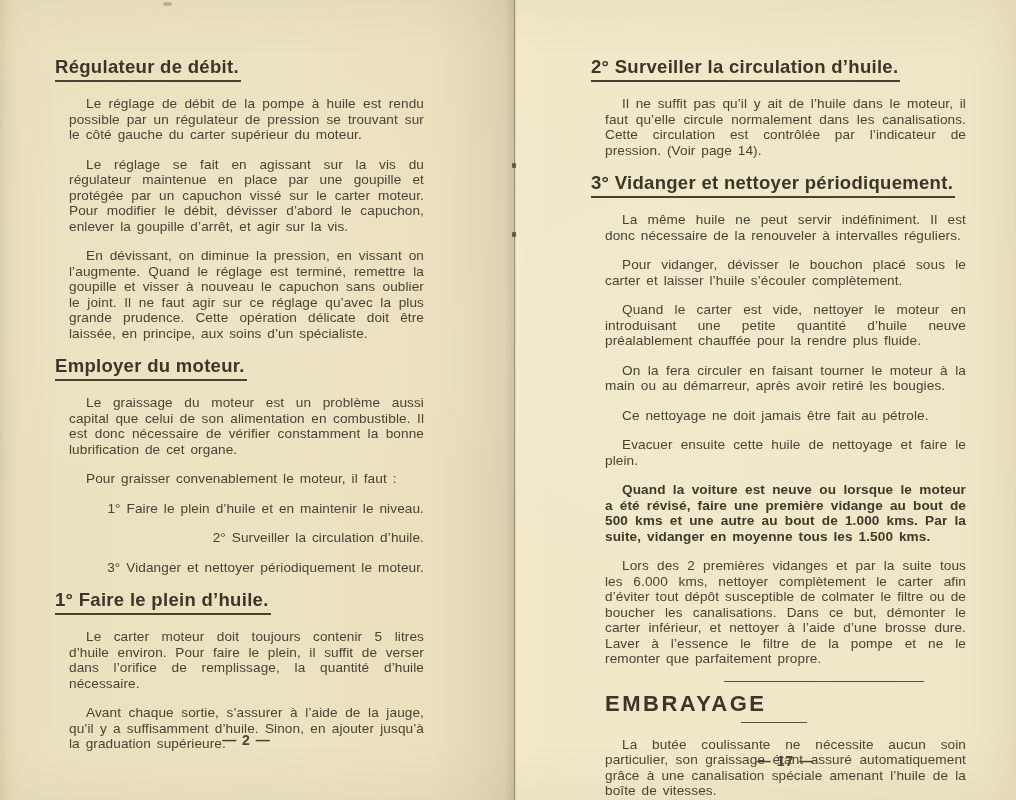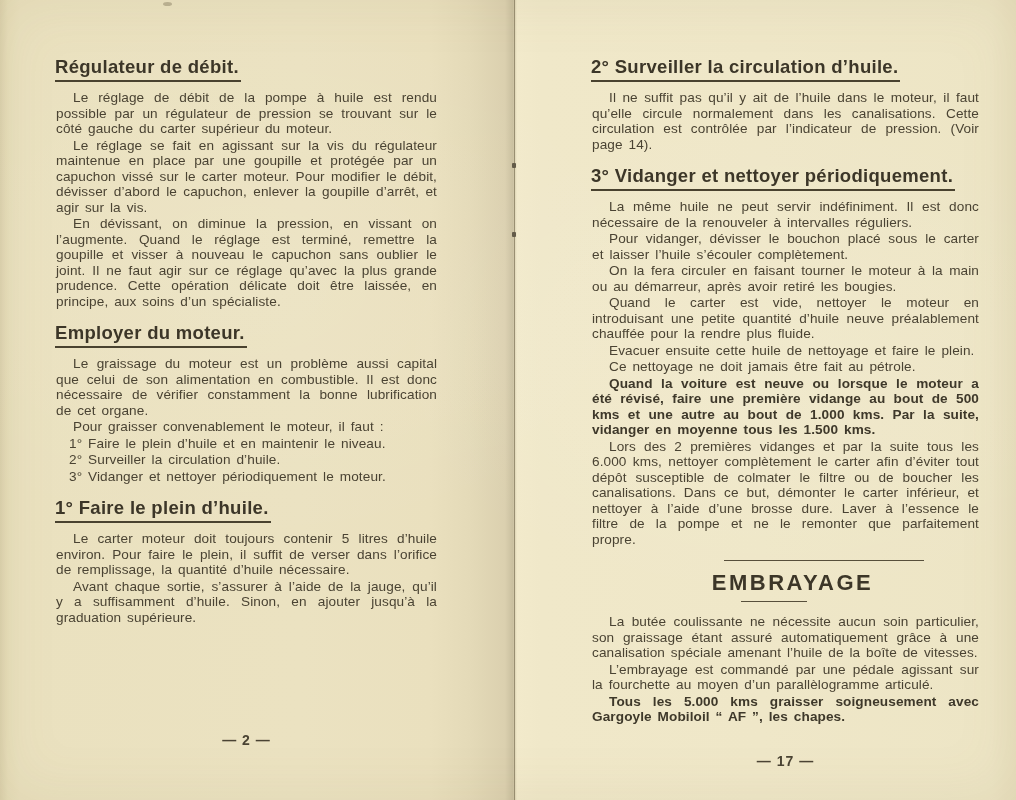--- a/index.html
+++ b/index.html
@@ -59,36 +59,36 @@
     width: fit-content;
     margin: 0 0 8px 0;
     padding: 0 2px 2px 0;
     font-size: 18.5px;
     font-weight: bold;
     letter-spacing: 0.3px;
     color: #3c3628;
     border-bottom: 2px solid #49422f;
   }
   .col p {
-    margin: 1px;
+    margin: 14px;
     font-size: 13.6px;
     line-height: 15.5px;
     text-align: justify;
     text-indent: 17px;
     word-spacing: 2px;
     letter-spacing: 0.1px;
   }
   .col p.strong {
     font-weight: bold;
     color: #3e382a;
   }
   .col p.list-item {
     text-indent: 0;
     padding-left: 13px;
-    text-align: left;
+    text-align: right;
   }
   .page-number {
     position: absolute;
     font-size: 14px;
     font-weight: bold;
     letter-spacing: 1px;
     color: #4a4333;
     text-align: center;
   }
   .page-number.left  { left: 55px;  top: 732px; width: 383px; }
@@ -99,21 +99,21 @@
   .rule-top {
     height: 1px; width: 200px;
     margin: 9px 0 9px 133px;
     background: #574f3b;
   }
   .chapter-heading {
     margin: 0 0 5px 14px;
     font-size: 22px;
     font-weight: bold;
     letter-spacing: 2.5px;
-    text-align: center;
+    text-align: left;
     color: #3c3628;
   }
   .rule-bottom {
     height: 1px; width: 66px;
     margin: 0 0 12px 150px;
     background: #574f3b;
   }
 </style>
 </head>
 <body>
@@ -152,24 +152,24 @@
 
     <div class="sec">
       <h2 class="heading">2° Surveiller la circulation d’huile.</h2>
       <p>Il ne suffit pas qu’il y ait de l’huile dans le moteur, il faut qu’elle circule normalement dans les canalisations. Cette circulation est contrôlée par l’indicateur de pression. (Voir page 14).</p>
     </div>
 
     <div class="sec">
       <h2 class="heading">3° Vidanger et nettoyer périodiquement.</h2>
       <p>La même huile ne peut servir indéfiniment. Il est donc nécessaire de la renouveler à intervalles réguliers.</p>
       <p>Pour vidanger, dévisser le bouchon placé sous le carter et laisser l’huile s’écouler complètement.</p>
+      <p>Quand le carter est vide, nettoyer le moteur en introduisant une petite quantité d’huile neuve préalablement chauffée pour la rendre plus fluide.</p>
       <p>On la fera circuler en faisant tourner le moteur à la main ou au démarreur, après avoir retiré les bougies.</p>
-      <p>Quand le carter est vide, nettoyer le moteur en introduisant une petite quantité d’huile neuve préalablement chauffée pour la rendre plus fluide.</p>
+      <p>Ce nettoyage ne doit jamais être fait au pétrole.</p>
       <p>Evacuer ensuite cette huile de nettoyage et faire le plein.</p>
-      <p>Ce nettoyage ne doit jamais être fait au pétrole.</p>
       <p class="strong">Quand la voiture est neuve ou lorsque le moteur a été révisé, faire une première vidange au bout de 500 kms et une autre au bout de 1.000 kms. Par la suite, vidanger en moyenne tous les 1.500 kms.</p>
       <p>Lors des 2 premières vidanges et par la suite tous les 6.000 kms, nettoyer complètement le carter afin d’éviter tout dépôt susceptible de colmater le filtre ou de boucher les canalisations. Dans ce but, démonter le carter inférieur, et nettoyer à l’aide d’une brosse dure. Laver à l’essence le filtre de la pompe et ne le remonter que parfaitement propre.</p>
     </div>
 
     <div class="chapter">
       <div class="rule-top"></div>
       <h2 class="chapter-heading">EMBRAYAGE</h2>
       <div class="rule-bottom"></div>
       <p>La butée coulissante ne nécessite aucun soin particulier, son graissage étant assuré automatiquement grâce à une canalisation spéciale amenant l’huile de la boîte de vitesses.</p>
       <p>L’embrayage est commandé par une pédale agissant sur la fourchette au moyen d’un parallèlogramme articulé.</p>

